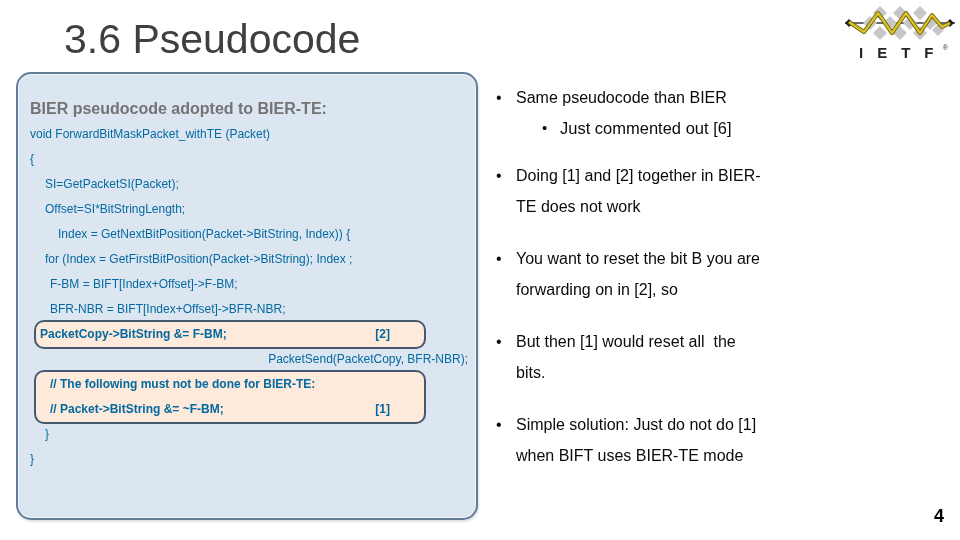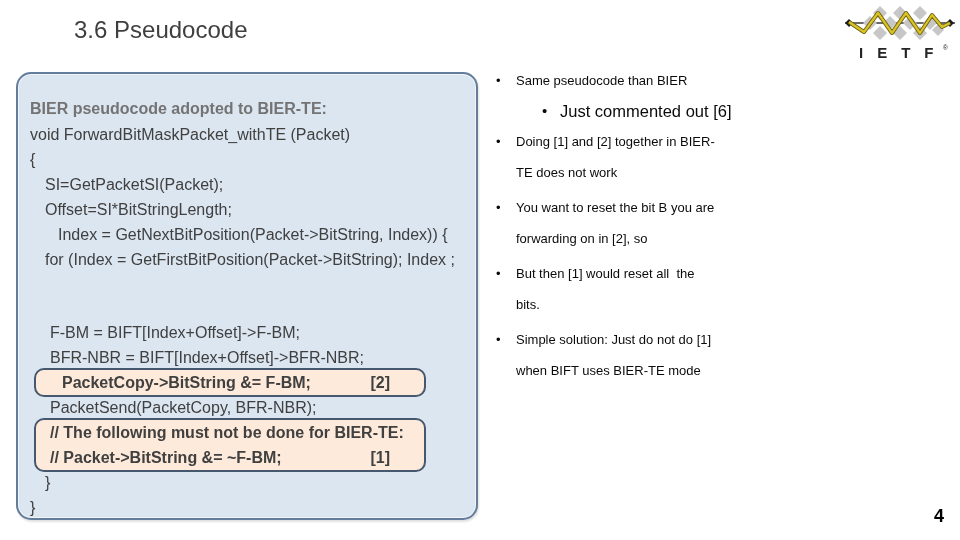--- a/index.html
+++ b/index.html
@@ -10,64 +10,64 @@
     --title-color:#3f3f3f;
   }
   *{margin:0;padding:0;box-sizing:border-box;}
   html,body{background:#888;}
   .slide{
     position:relative;width:960px;height:540px;background:#ffffff;
     font-family:"Liberation Sans",sans-serif;color:#111;overflow:hidden;
     margin:0 auto;
   }
   .slide-title{
-    position:absolute;left:74px;top:16px;
-    font-size:24px;font-weight:400;color:var(--title-color);
+    position:absolute;left:64px;top:16px;
+    font-size:41px;font-weight:400;color:var(--title-color);
     letter-spacing:0px;
     text-align:center;
   }
   
   .logo{position:absolute;left:842px;top:4px;width:116px;height:60px;}
   
   .panel{
     position:absolute;left:16px;top:72px;width:462px;height:448px;
     background:var(--panel-bg);
     border:2px solid var(--panel-border);
     border-radius:15px;
     box-shadow:inset 0 0 0 1px rgba(255,255,255,.55), 1px 2px 2px rgba(0,0,0,.12);
   }
   .panel-heading{
     position:absolute;left:12px;top:26px;
     font-size:16px;font-weight:bold;color:#737373;
   }
   .code-body{
     position:absolute;left:12px;top:48px;right:8px;
-    font-size:16px;color:#404040;
+    font-size:12px;color:#0369a1;
   }
   .code-line{
     height:25px;line-height:25px;white-space:pre;position:relative;
   }
   .tag{position:absolute;right:34px;top:0;font-weight:bold;}
   .hl-box{
     border:2px solid var(--hl-border);
     background:var(--hl-bg);
     border-radius:10px;
     width:392px;
     margin:-2px 0 -2px 4px;
     position:relative;
   }
   .hl-box .code-line{font-weight:bold;}
   
   .bullet-list{
     position:absolute;left:494px;top:61px;width:458px;
     color:#0b0b0b;
   }
   .b1{
-    position:relative;padding-left:22px;margin-top:4px;
-    font-size:13px;line-height:31px;white-space:pre-wrap;
+    position:relative;padding-left:22px;margin-top:21px;
+    font-size:16px;line-height:31px;white-space:pre-wrap;
   }
   .b1::before{
     content:"\2022";position:absolute;left:2px;top:0;
   }
   .b2{
     position:relative;padding-left:66px;margin-top:4px;
     font-size:16.5px;line-height:22px;white-space:pre-wrap;
   }
   .b2::before{
     content:"\2022";position:absolute;left:48px;top:0;font-size:15px;
@@ -119,26 +119,26 @@
 
   <div class="panel">
     <div class="panel-heading">BIER pseudocode adopted to BIER-TE:</div>
     <div class="code-body">
         <div class="code-line" style="padding-left: 0px;"><span>void ForwardBitMaskPacket_withTE (Packet)</span></div>
         <div class="code-line" style="padding-left: 0px;"><span>{</span></div>
         <div class="code-line" style="padding-left: 15px;"><span>SI=GetPacketSI(Packet);</span></div>
         <div class="code-line" style="padding-left: 15px;"><span>Offset=SI*BitStringLength;</span></div>
         <div class="code-line" style="padding-left: 28px;"><span>Index = GetNextBitPosition(Packet-&gt;BitString, Index)) {</span></div>
         <div class="code-line" style="padding-left: 15px;"><span>for (Index = GetFirstBitPosition(Packet-&gt;BitString); Index ;</span></div>
-        <div class="code-line" style="padding-left: 20px; margin-top: 48px;"><span>F-BM = BIFT[Index+Offset]-&gt;F-BM;</span></div>
+        <div class="code-line" style="padding-left: 20px;"><span>F-BM = BIFT[Index+Offset]-&gt;F-BM;</span></div>
         <div class="code-line" style="padding-left: 20px;"><span>BFR-NBR = BIFT[Index+Offset]-&gt;BFR-NBR;</span></div>
         <div class="hl-box">
-          <div class="code-line" style="padding-left: 26px;"><span>PacketCopy-&gt;BitString &amp;= F-BM;</span><span class="tag">[2]</span></div>
+          <div class="code-line" style="padding-left: 4px;"><span>PacketCopy-&gt;BitString &amp;= F-BM;</span><span class="tag">[2]</span></div>
         </div>
-        <div class="code-line" style="padding-left: 20px;"><span>PacketSend(PacketCopy, BFR-NBR);</span></div>
+        <div class="code-line" style="padding-left: 20px; text-align: right;"><span>PacketSend(PacketCopy, BFR-NBR);</span></div>
         <div class="hl-box">
           <div class="code-line" style="padding-left: 14px;"><span>// The following must not be done for BIER-TE:</span></div>
           <div class="code-line" style="padding-left: 14px;"><span>// Packet-&gt;BitString &amp;= ~F-BM;</span><span class="tag">[1]</span></div>
         </div>
         <div class="code-line" style="padding-left: 15px;"><span>}</span></div>
         <div class="code-line" style="padding-left: 0px;"><span>}</span></div>
       </div>
   </div>
 
   <div class="bullet-list">

